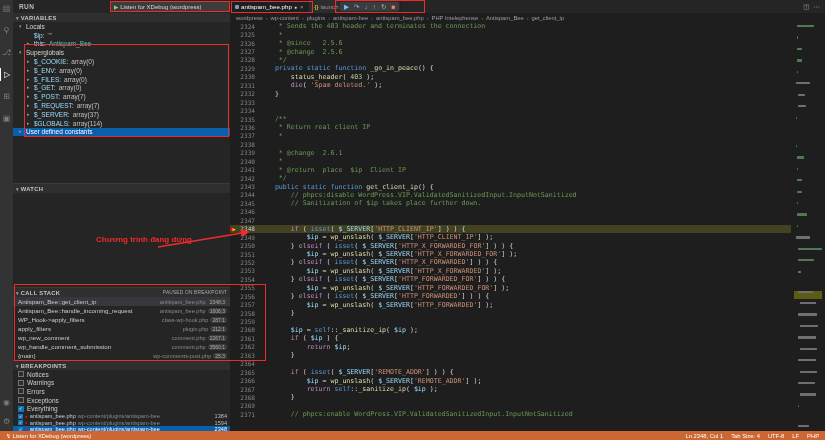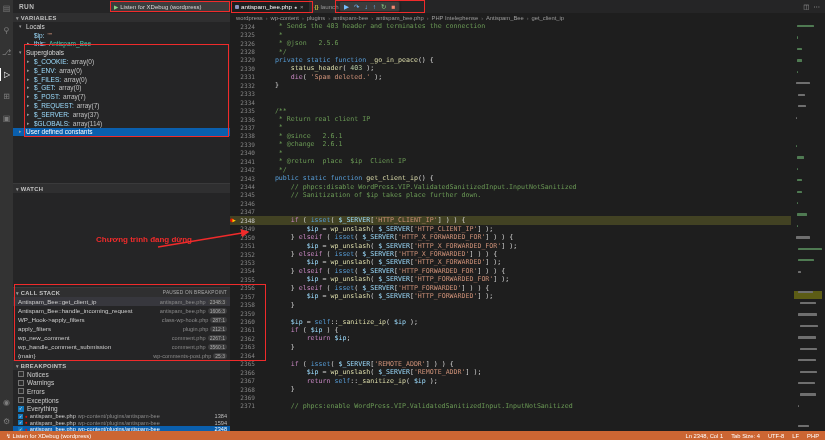--- a/index.html
+++ b/index.html
@@ -342,32 +342,33 @@
         <span class="bc-sep">›</span>
         <span class="bc-item">PHP Intelephense</span>
         <span class="bc-sep">›</span>
         <span class="bc-item">Antispam_Bee</span>
         <span class="bc-sep">›</span>
         <span class="bc-item">get_client_ip</span>
       </div>
     <div class="code" id="code-lines">
         <div class="cl"><span class="glyph"></span><span class="ln">2324</span><span class="ct"><span class="tc">     * Sends the 403 header and terminates the connection</span></span></div>
         <div class="cl"><span class="glyph"></span><span class="ln">2325</span><span class="ct"><span class="tc">     *</span></span></div>
-        <div class="cl"><span class="glyph"></span><span class="ln">2326</span><span class="ct"><span class="tc">     * @json   2.5.6</span></span></div>
+        <div class="cl"><span class="glyph"></span><span class="ln">2326</span><span class="ct"><span class="tc">     * @since   2.5.6</span></span></div>
+        <div class="cl"><span class="glyph"></span><span class="ln">2327</span><span class="ct"><span class="tc">     * @change  2.5.6</span></span></div>
         <div class="cl"><span class="glyph"></span><span class="ln">2328</span><span class="ct"><span class="tc">     */</span></span></div>
         <div class="cl"><span class="glyph"></span><span class="ln">2329</span><span class="ct">    <span class="tk2">private</span> <span class="tk2">static</span> <span class="tk2">function</span> <span class="tf">_go_in_peace</span>() {</span></div>
         <div class="cl"><span class="glyph"></span><span class="ln">2330</span><span class="ct">        <span class="tf">status_header</span>( <span class="tn">403</span> );</span></div>
         <div class="cl"><span class="glyph"></span><span class="ln">2331</span><span class="ct">        <span class="tk1">die</span>( <span class="ts">'Spam deleted.'</span> );</span></div>
         <div class="cl"><span class="glyph"></span><span class="ln">2332</span><span class="ct">    }</span></div>
         <div class="cl"><span class="glyph"></span><span class="ln">2333</span><span class="ct"></span></div>
         <div class="cl"><span class="glyph"></span><span class="ln">2334</span><span class="ct"></span></div>
         <div class="cl"><span class="glyph"></span><span class="ln">2335</span><span class="ct"><span class="tc">    /**</span></span></div>
         <div class="cl"><span class="glyph"></span><span class="ln">2336</span><span class="ct"><span class="tc">     * Return real client IP</span></span></div>
         <div class="cl"><span class="glyph"></span><span class="ln">2337</span><span class="ct"><span class="tc">     *</span></span></div>
-        <div class="cl"><span class="glyph"></span><span class="ln">2338</span><span class="ct"><span class="tc">     * @since   2.6.1</span></span></div>
+        <div class="cl"><span class="glyph"></span><span class="ln">2338</span></div>
         <div class="cl"><span class="glyph"></span><span class="ln">2339</span><span class="ct"><span class="tc">     * @change  2.6.1</span></span></div>
         <div class="cl"><span class="glyph"></span><span class="ln">2340</span><span class="ct"><span class="tc">     *</span></span></div>
         <div class="cl"><span class="glyph"></span><span class="ln">2341</span><span class="ct"><span class="tc">     * @return  place  $ip  Client IP</span></span></div>
         <div class="cl"><span class="glyph"></span><span class="ln">2342</span><span class="ct"><span class="tc">     */</span></span></div>
         <div class="cl"><span class="glyph"></span><span class="ln">2343</span><span class="ct">    <span class="tk2">public</span> <span class="tk2">static</span> <span class="tk2">function</span> <span class="tf">get_client_ip</span>() {</span></div>
         <div class="cl"><span class="glyph"></span><span class="ln">2344</span><span class="ct"><span class="tc">        // phpcs:disable WordPress.VIP.ValidatedSanitizedInput.InputNotSanitized</span></span></div>
         <div class="cl"><span class="glyph"></span><span class="ln">2345</span><span class="ct"><span class="tc">        // Sanitization of $ip takes place further down.</span></span></div>
         <div class="cl"><span class="glyph"></span><span class="ln">2346</span></div>
         <div class="cl"><span class="glyph"></span><span class="ln">2347</span><span class="ct"></span></div>
         <div class="cl cur"><span class="glyph"><span class="bpdot">●</span><span class="curarrow">▶</span></span><span class="ln">2348</span><span class="ct">        <span class="tk1">if</span> ( <span class="tk2">isset</span>( <span class="tv">$_SERVER</span>[<span class="ts">'HTTP_CLIENT_IP'</span>] ) ) {</span></div>

